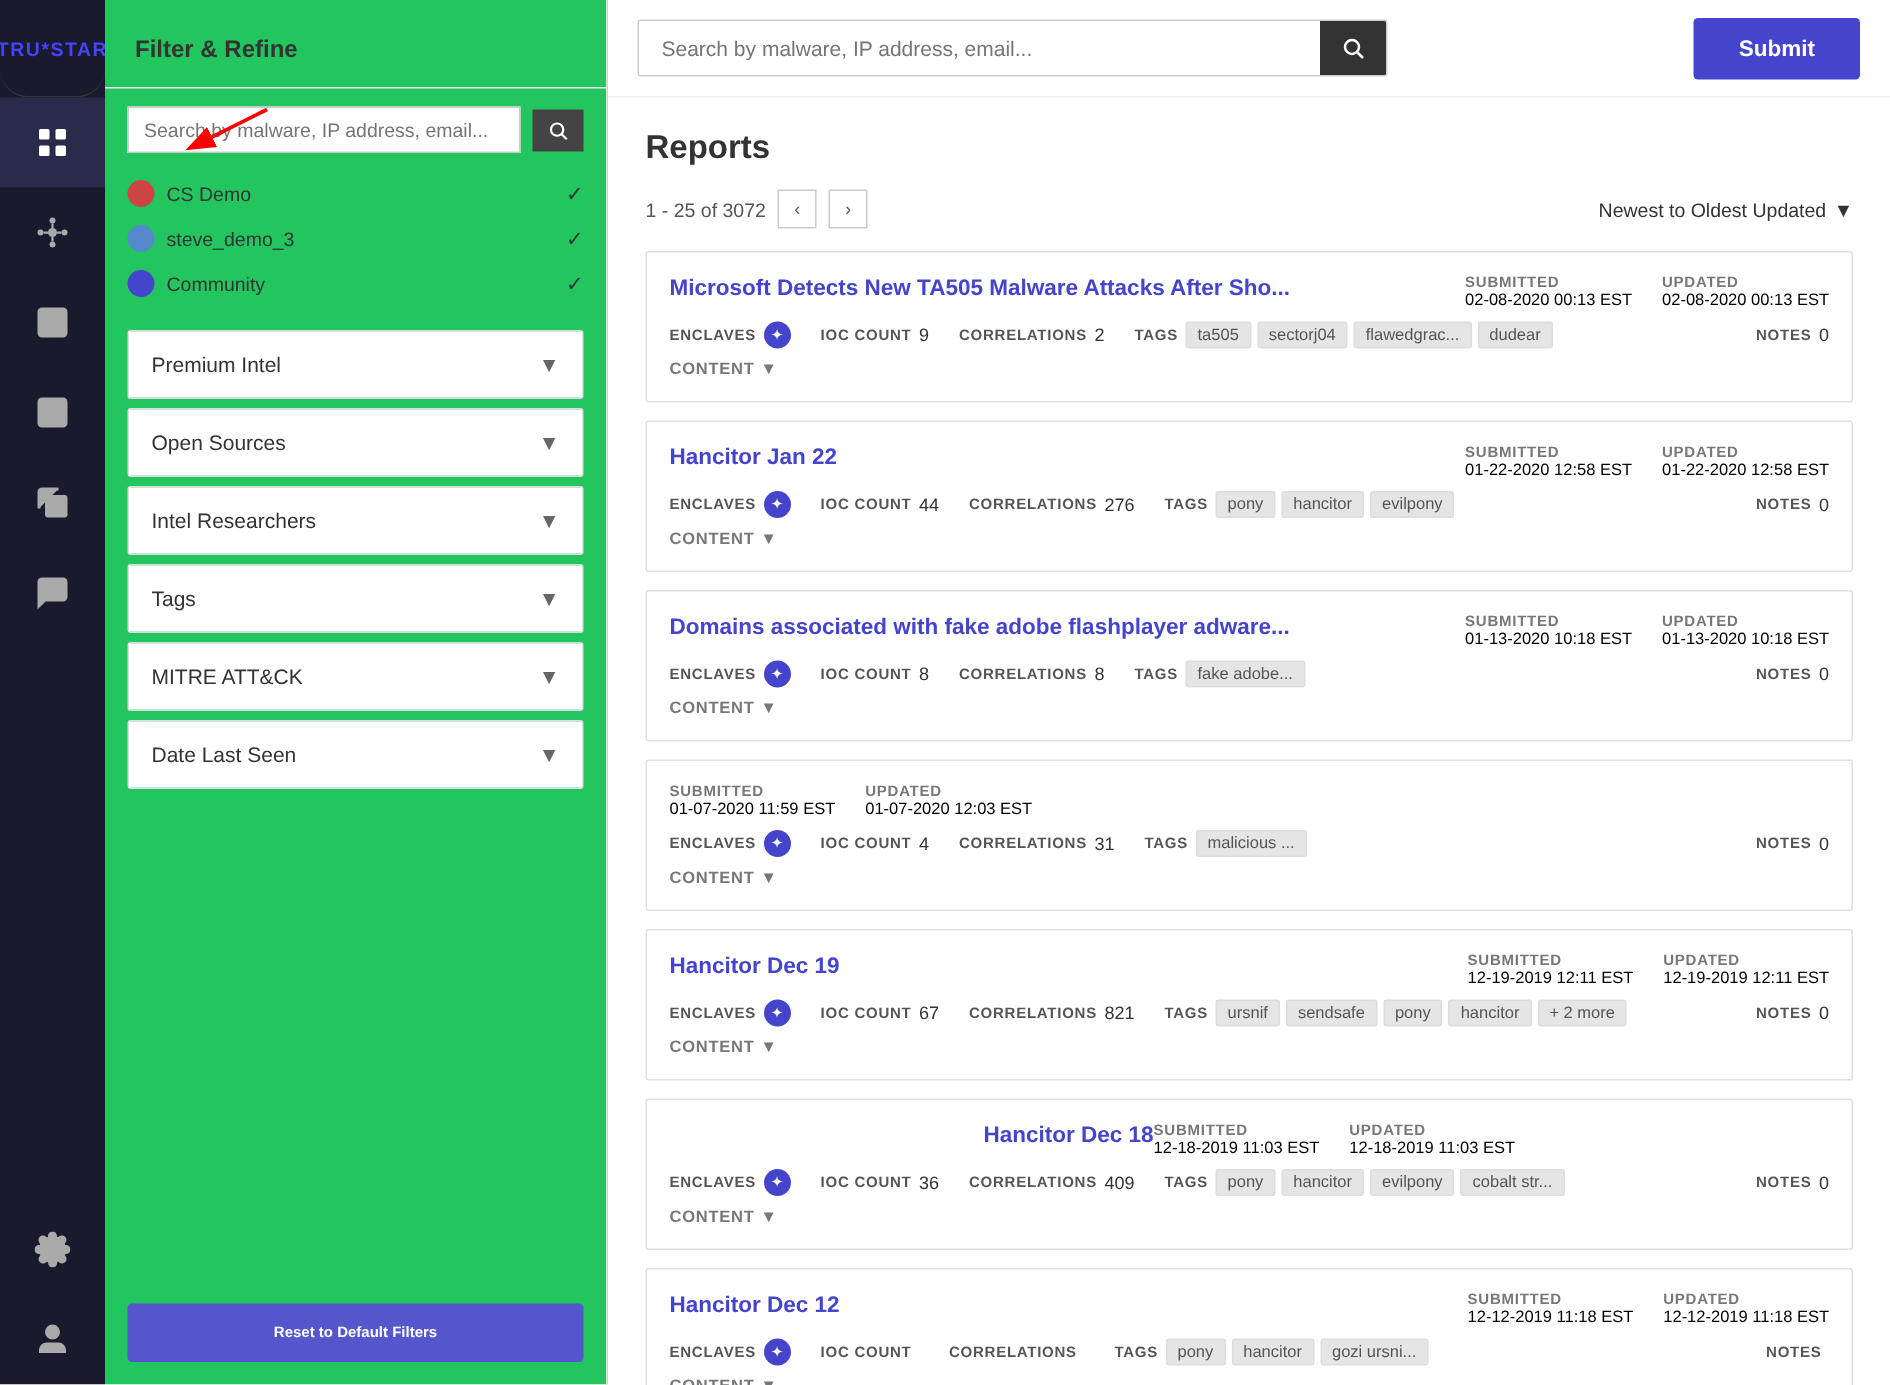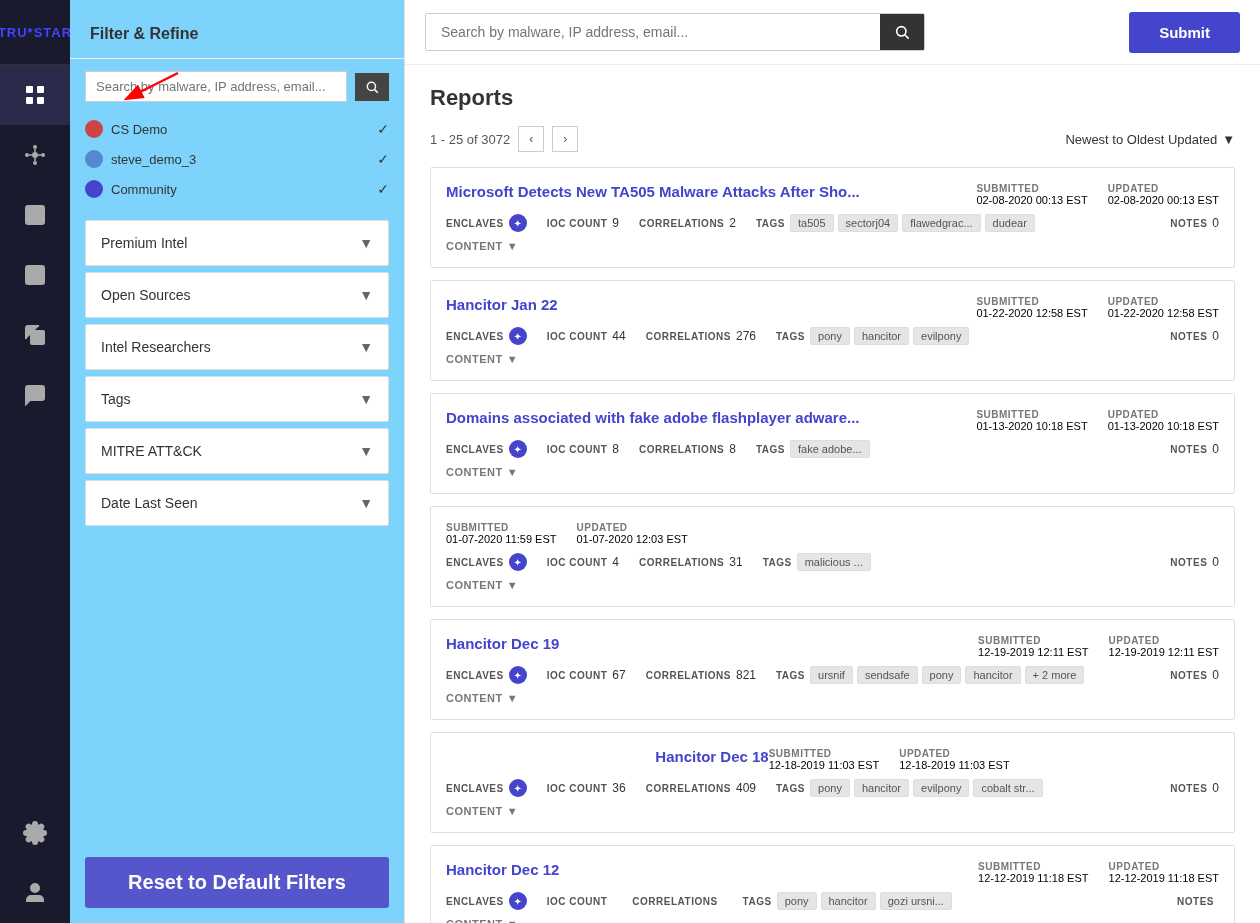--- a/index.html
+++ b/index.html
@@ -16,20 +16,21 @@
       flex-shrink: 0;
     }
     .icon-sidebar .logo-area {
       width: 100%;
       padding: 10px 5px 10px;
       display: flex;
       align-items: center;
       justify-content: center;
       border-bottom: 1px solid #333;
       min-height: 65px;
+      border-radius: 19px;
     }
     .logo-text {
       color: #4444ff;
       font-weight: bold;
       font-size: 13px;
       letter-spacing: 1px;
     }
     .nav-icon {
       width: 70px;
       height: 60px;
@@ -42,21 +43,21 @@
     }
     .nav-icon.active {
       color: #fff;
       background: #2a2a4a;
     }
     .nav-icon svg { width: 24px; height: 24px; fill: currentColor; }
 
     
     .filter-panel {
       width: 335px;
-      background: #7dd3fc;
+      background: #22c55e;
       border-right: 1px solid #e0e0e0;
       display: flex;
       flex-direction: column;
       flex-shrink: 0;
       overflow-y: auto;
     }
     .filter-header {
       padding: 25px 20px 15px;
       font-size: 16px;
       font-weight: bold;
@@ -139,21 +140,21 @@
       background: #fff;
     }
     .chevron { font-size: 14px; color: #666; }
 
     .reset-btn {
       margin: 15px;
       padding: 14px;
       background: #5555cc;
       color: #fff;
       border: none;
-      font-size: 20px;
+      font-size: 10px;
       font-weight: bold;
       cursor: pointer;
       border-radius: 3px;
       width: calc(100% - 30px);
     }
 
     
     .main-area {
       flex: 1;
       display: flex;

